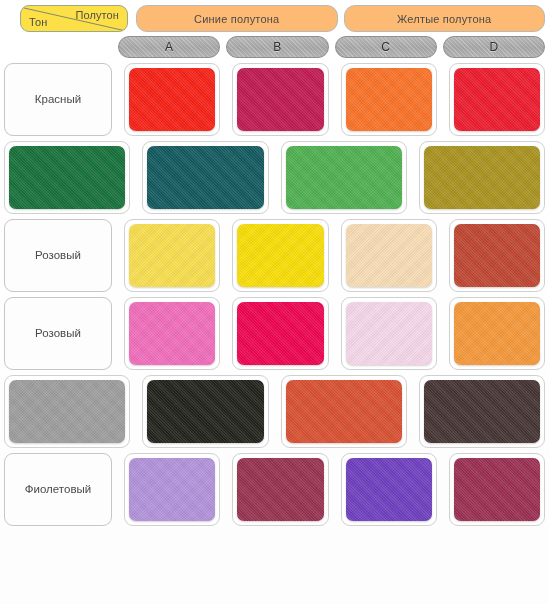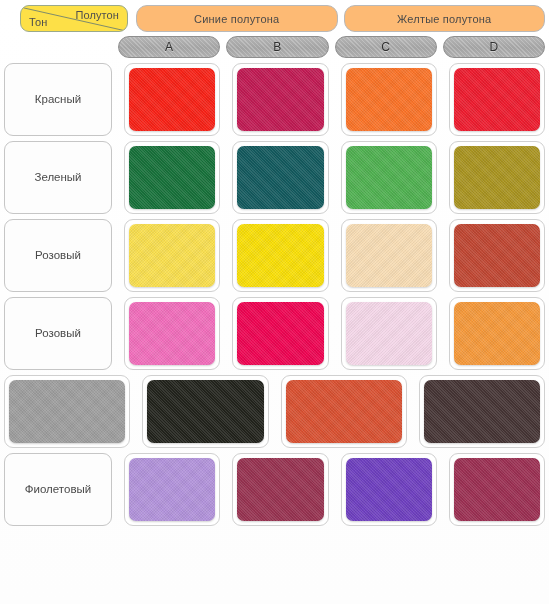--- a/index.html
+++ b/index.html
@@ -200,21 +200,20 @@
           <div class="swatch" style="background: rgb(192, 26, 83);"></div>
         </div>
         <div class="cell">
           <div class="swatch" style="background: rgb(249, 114, 39);"></div>
         </div>
         <div class="cell">
           <div class="swatch" style="background: rgb(237, 27, 46);"></div>
         </div>
       </div>
       <div class="row">
-        <div class="row-label">Зеленый</div>
         <div class="cell">
           <div class="swatch" style="background: rgb(23, 113, 58);"></div>
         </div>
         <div class="cell">
           <div class="swatch" style="background: rgb(19, 90, 94);"></div>
         </div>
         <div class="cell">
           <div class="swatch" style="background: rgb(79, 176, 80);"></div>
         </div>
         <div class="cell">

